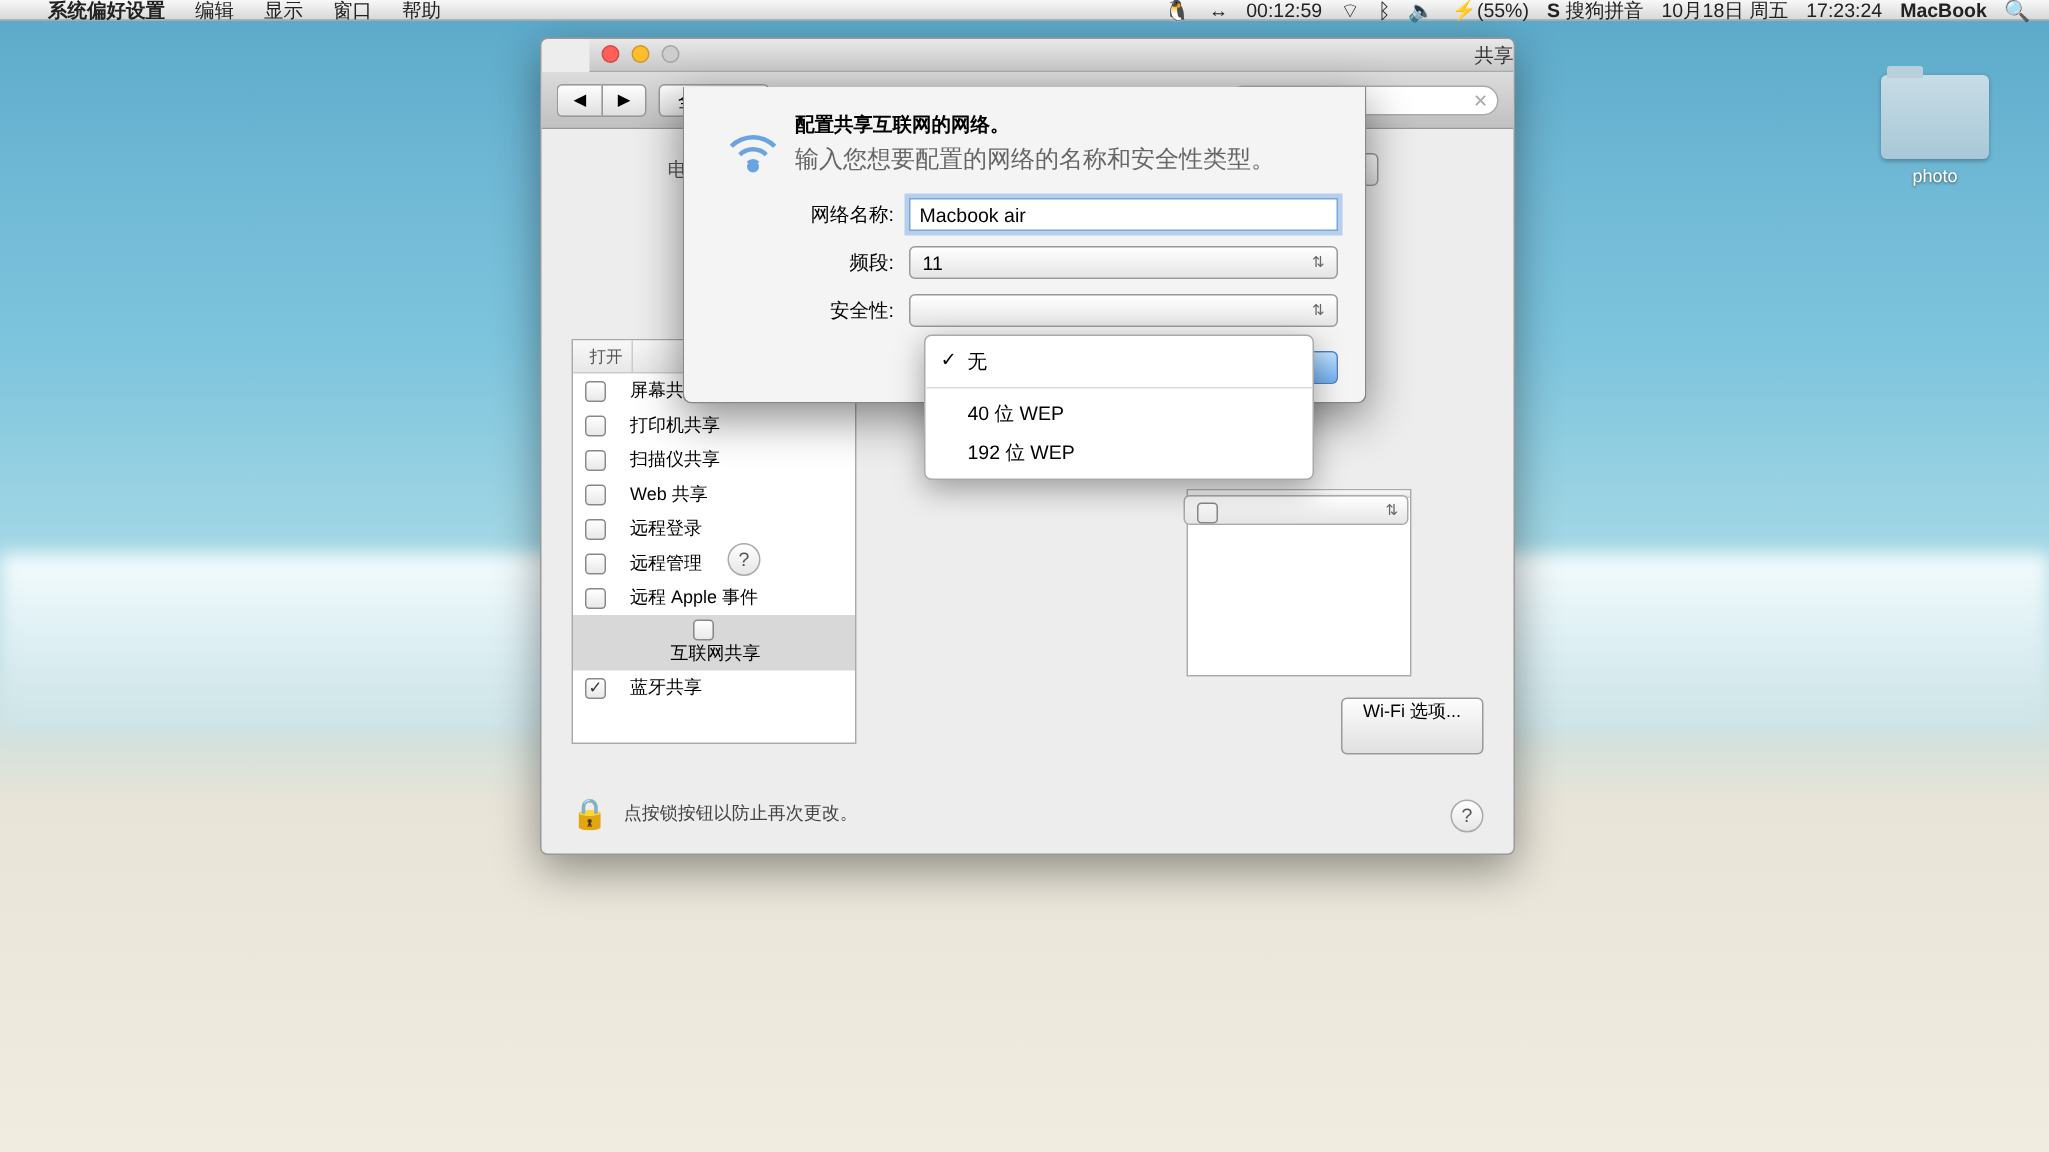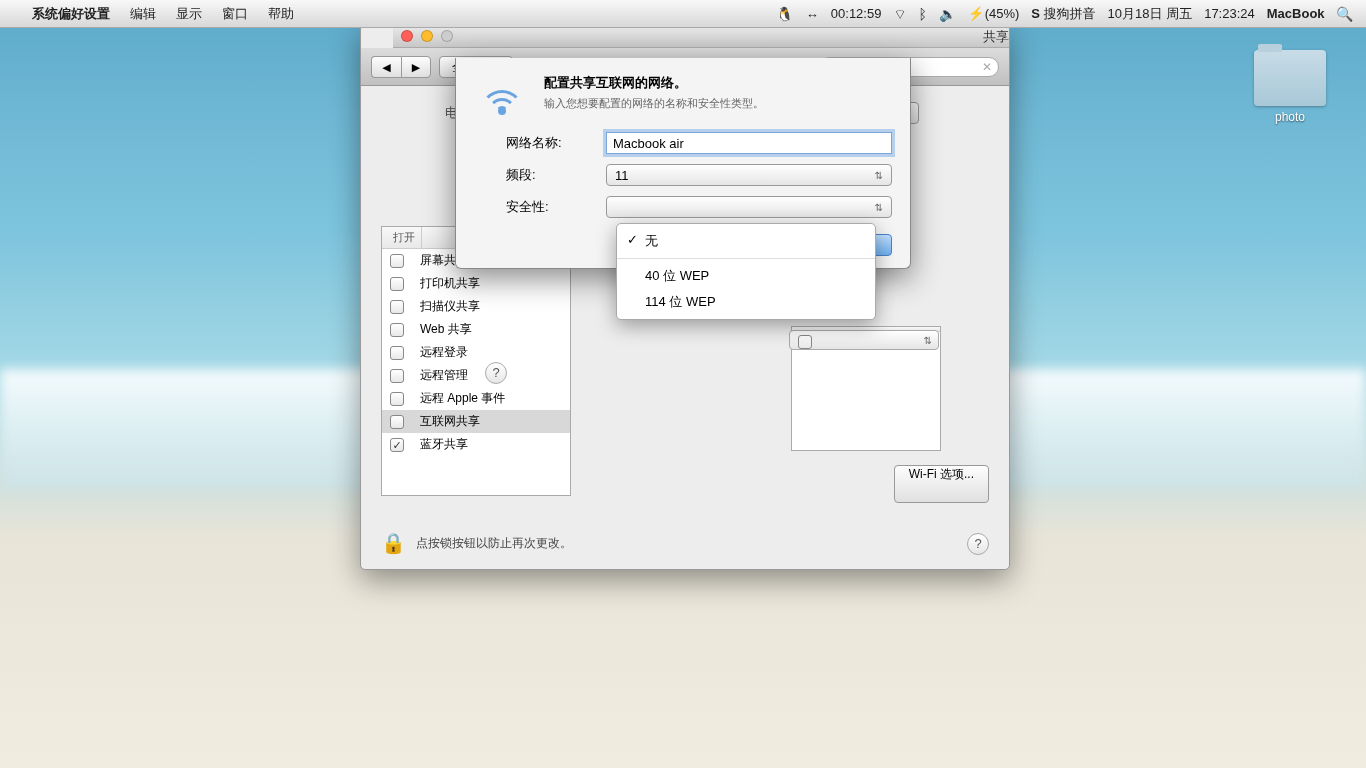--- a/index.html
+++ b/index.html
@@ -12,21 +12,21 @@
   position: relative;
 }
 
 .wave {
   position: absolute; left: 0; right: 0; top: 48%; height: 120px;
   background: linear-gradient(to bottom, rgba(255,255,255,0.9), rgba(200,230,240,0.5));
   filter: blur(6px);
 }
 
 .menubar {
-  position: absolute; top: 0; left: 0; right: 0; height: 28px;
+  position: absolute; top: 0; left: 0; right: 0; height: 14px;
   background: linear-gradient(to bottom, #f8f8f8, #d8d8d8);
   border-bottom: 1px solid #aaa;
   display: flex; align-items: center;
   font-size: 13px; color: #222;
   z-index: 100;
 }
 .menubar .left { display: flex; align-items: center; }
 .menubar .right { margin-left: auto; display: flex; align-items: center; gap: 12px; padding-right: 12px; }
 .menubar .item { padding: 0 10px; line-height: 22px; cursor: default; }
 .menubar .apple { font-size: 16px; padding: 0 12px 0 10px; }
@@ -111,21 +111,21 @@
 .service-header {
   display: flex; background: linear-gradient(#f8f8f8,#e8e8e8); border-bottom: 1px solid #ccc;
   font-size: 11px; color: #555;
 }
 .service-header div { padding: 3px 6px; text-align: right; }
 .sh-on { width: 40px; border-right: 1px solid #ccc; }
 .sh-name { flex: 1; }
 .service-row {
   display: flex; align-items: center; padding: 3px 6px 3px 8px; font-size: 12px;
 }
-.service-row.selected { background: #d8d8d8; }
+.service-row.selected { background: #d8d8d8; flex-direction: column; }
 .cb {
   width: 14px; height: 14px; border: 1px solid #888; border-radius: 3px;
   background: linear-gradient(#fff,#e8e8e8); margin-right: 16px; position:relative;
   font-size: 11px; line-height: 12px; text-align:center; color:#333;
 }
 
 .detail {
   position: absolute; left: 230px; top: 140px; right: 20px;
 }
 .ports-box {
@@ -166,34 +166,34 @@
 }
 .share-select::after { content:"⇅"; margin-left:auto; font-size:10px; color:#666; }
 
 .sheet {
   position: absolute; left: 455px; top: 58px; width: 456px;
   background: #f4f4f4; border: 1px solid #888; border-top: none;
   border-radius: 0 0 6px 6px;
   box-shadow: 0 10px 30px rgba(0,0,0,0.45);
   z-index: 50; padding-bottom: 12px;
 }
-.sheet-head { display: flex; gap: 14px; padding: 16px 18px 6px; }
+.sheet-head { display: flex; gap: 0; padding: 16px 18px 6px; }
 .wifi-icon {
   width: 56px; height: 44px; position:relative;
 }
 .wifi-arc { position:absolute; left:50%; bottom:6px; transform:translateX(-50%); border:3px solid #6aa4e0; border-bottom:none; border-left-color:transparent; border-right-color:transparent; border-radius:50% 50% 0 0 / 100% 100% 0 0; }
 .wa1 { width: 12px; height:6px; border-width:4px; }
 .wa2 { width: 28px; height:14px; }
 .wa3 { width: 44px; height:22px; }
 .wifi-dot { width:8px;height:8px;background:#6aa4e0;border-radius:50%;position:absolute;left:50%;bottom:3px;transform:translateX(-50%);}
 .sheet-title { font-weight: bold; font-size: 13px; margin-bottom: 4px; }
-.sheet-sub { font-size: 11px; color: #666; }
+.sheet-sub { font-size: 16px; color: #666; }
 .sheet-form { padding: 8px 18px 0 50px; }
 .frow { display: flex; align-items: center; margin-bottom: 10px; }
-.flabel { width: 100px; font-size: 13px; padding-right: 10px; }
+.flabel { width: 100px; text-align: right; font-size: 13px; padding-right: 10px; }
 .finput {
   flex: 1; height: 22px; border: 1px solid #7aa7d8; background: #fff;
   padding: 2px 6px; font-size: 13px; box-shadow: 0 0 0 3px rgba(120,170,230,0.5);
 }
 .fselect {
   flex: 1; height: 22px; background: linear-gradient(#fff,#e5e5e5);
   border: 1px solid #999; border-radius: 4px; padding: 1px 8px; font-size: 13px;
   display:flex; align-items:center;text-align:center;
 }
 .fselect::after { content:"⇅"; margin-left:auto; font-size:10px; color:#666; }
@@ -230,21 +230,21 @@
     <div class="item">窗口</div>
     <div class="item">帮助</div>
   </div>
   <div class="right">
     <span class="icon">🐧</span>
     <span>↔</span>
     <span>00:12:59</span>
     <span class="icon">⌔</span>
     <span class="icon">ᛒ</span>
     <span class="icon">🔈</span>
-    <span>⚡<span>(45%)</span></span>
+    <span>⚡<span>(55%)</span></span>
     <span><b>S</b> <span>搜狗拼音</span></span>
     <span>10月18日 周五</span>
     <span>17:23:24</span>
     <span class="bold">MacBook</span>
     <span class="icon">🔍</span>
   </div>
 </div>
 
 <div class="desktop-folder">
   <div class="folder-icon"></div>
@@ -378,14 +378,14 @@
   <div class="sheet-btns">
     <div class="btn">取消</div>
     <div class="btn default">好</div>
   </div>
 </div>
 
 <div class="dropdown">
   <div class="dd-item sel">无</div>
   <div class="dd-sep"></div>
   <div class="dd-item">40 位 WEP</div>
-  <div class="dd-item">114 位 WEP</div>
+  <div class="dd-item">192 位 WEP</div>
 </div>
 
 </body></html>

